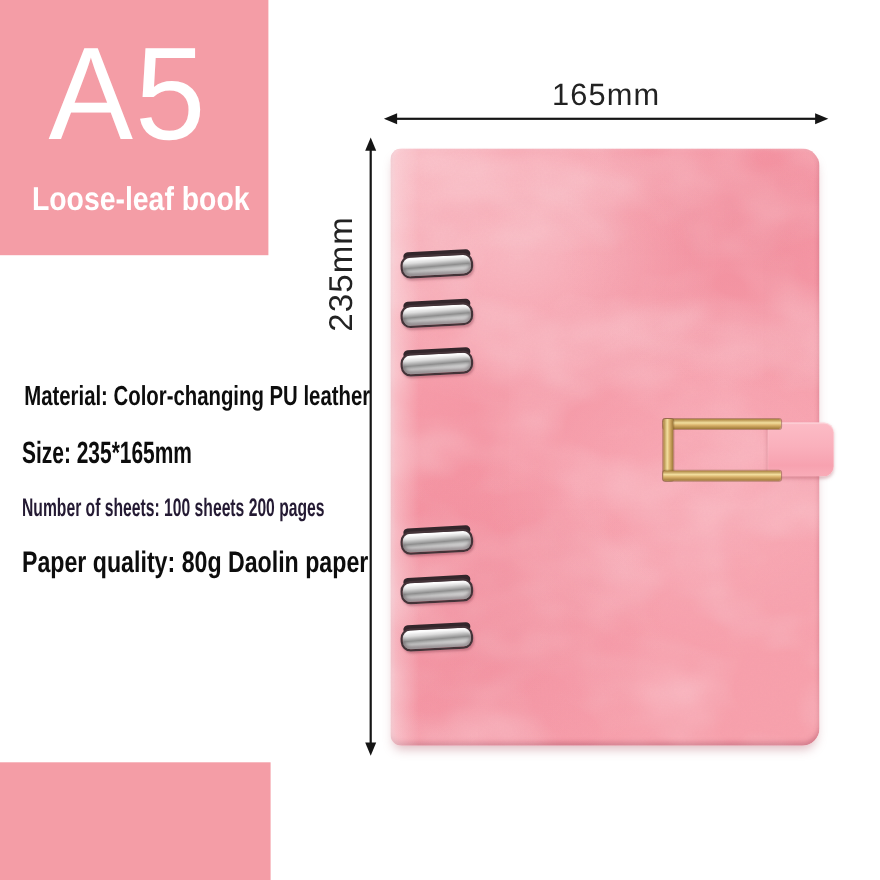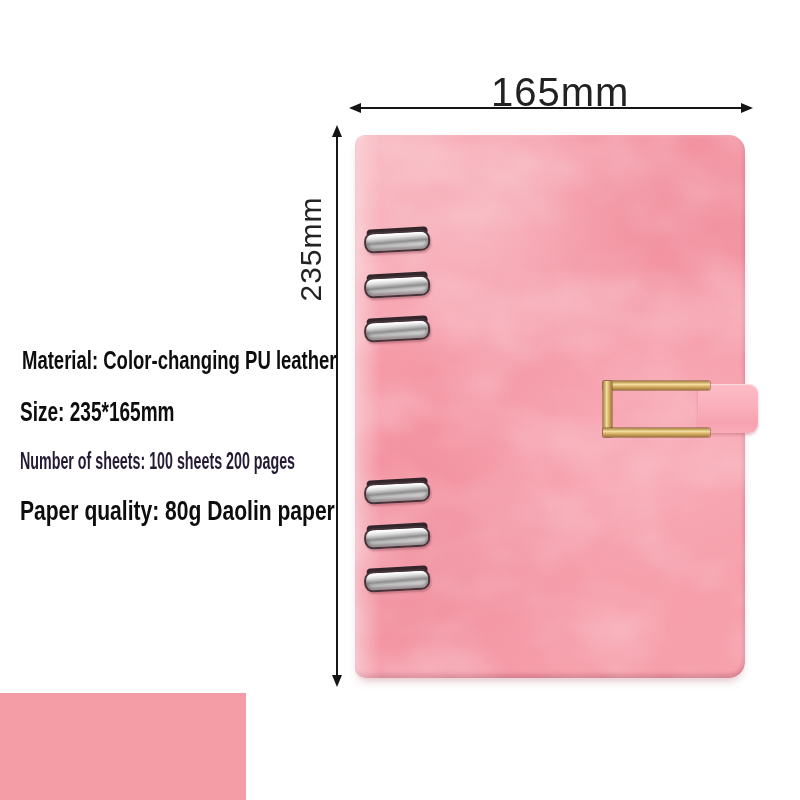--- a/index.html
+++ b/index.html
@@ -26,21 +26,21 @@
   .dim-line{position:absolute;background:#151515;}
   #dim-w-line{left:356px;top:107px;width:390px;height:2px;}
   #dim-h-line{left:336px;top:130px;width:2px;height:548px;}
   .arrow{position:absolute;width:0;height:0;}
   #arrow-left {left:349px;top:103px;border-top:5px solid transparent;border-bottom:5px solid transparent;border-right:12px solid #151515;}
   #arrow-right{left:741px;top:103px;border-top:5px solid transparent;border-bottom:5px solid transparent;border-left:12px solid #151515;}
   #arrow-up   {left:332px;top:125px;border-left:5px solid transparent;border-right:5px solid transparent;border-bottom:12px solid #151515;}
   #arrow-down {left:332px;top:675px;border-left:5px solid transparent;border-right:5px solid transparent;border-top:12px solid #151515;}
   #dim-w-label{
     position:absolute;left:491px;top:70px;width:120px;text-align:center;
-    font-size:40px;font-weight:400;color:#222222;letter-spacing:1px;
+    font-size:28px;font-weight:400;color:#222222;letter-spacing:1px;
   }
   #dim-h-label{
     position:absolute;left:250px;top:233px;width:120px;height:32px;text-align:center;
     font-size:30px;font-weight:400;color:#222222;letter-spacing:1px;
     transform:rotate(-90deg);
   }
   
   .spec{
     position:absolute;white-space:nowrap;font-weight:bold;color:#0d0d0d;
     transform-origin:0 50%;line-height:1.1;
@@ -102,20 +102,24 @@
   #clasp-frame .bar-left{
     left:0;top:0;width:9px;height:56px;border-radius:2px;
     background:linear-gradient(90deg,#a9813e 0%,#f2de9e 40%,#d9b26a 65%,#9d7838 100%);
   }
 </style>
 </head>
 <body>
 
 <div id="stage">
 
+  <div id="badge-top" class="badge">
+    <div id="badge-size">A5</div>
+    <div id="badge-subtitle">Loose-leaf book</div>
+  </div>
 
   <div id="dim-w-label">165mm</div>
   <div id="dim-w-line" class="dim-line"></div>
   <div id="arrow-left" class="arrow"></div>
   <div id="arrow-right" class="arrow"></div>
 
   <div id="dim-h-label">235mm</div>
   <div id="dim-h-line" class="dim-line"></div>
   <div id="arrow-up" class="arrow"></div>
   <div id="arrow-down" class="arrow"></div>

